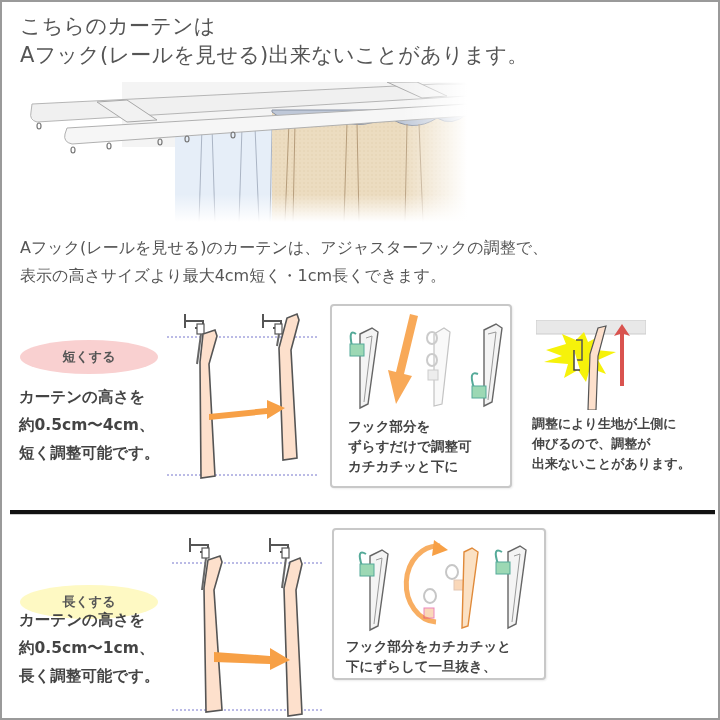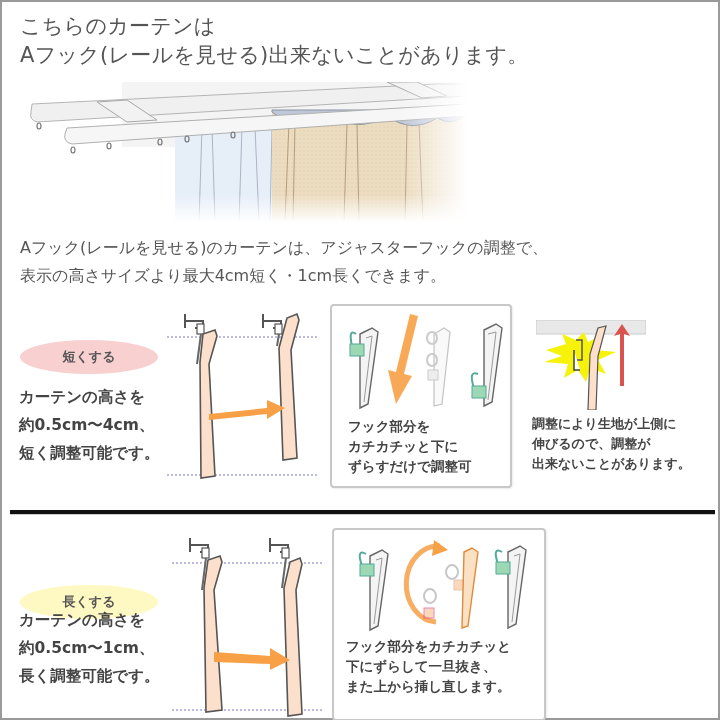--- a/index.html
+++ b/index.html
@@ -17,21 +17,21 @@
   .pill { width: 138px; height: 34px; border-radius: 50%; display: flex; align-items: center; justify-content: center; font-weight: bold; font-size: 13px; color: #555; }
   .pill-short { left: 18px; top: 338px; background: #f9d0d0; }
   .pill-long { left: 18px; top: 575px; background: #fef9c3; margin-top: 8px; }
 
   .desc { font-size: 15.5px; line-height: 28px; color: #444; font-weight: bold; white-space: nowrap; }
   .desc-short { left: 17px; top: 381px; }
   .desc-long { left: 17px; top: 604px; }
 
   .card { border: 2px solid #c8c8c8; border-radius: 4px; background: #fff; box-shadow: 1px 1px 2px rgba(0,0,0,0.08); }
   .card-short { left: 328px; top: 302px; width: 182px; height: 184px; }
-  .card-long { left: 330px; top: 526px; width: 214px; height: 193px; }
+  .card-long { left: 330px; top: 526px; width: 214px; height: 152px; }
   .card-text { font-size: 13.5px; line-height: 20px; color: #444; font-weight: bold; white-space: nowrap; }
   .card-short .card-text { position: absolute; left: 16px; top: 110px; }
   .card-long .card-text { position: absolute; left: 12px; top: 106px; }
 
   .warn-text { left: 530px; top: 412px; font-size: 13px; line-height: 20px; color: #444; font-weight: bold; white-space: nowrap; }
 
   .divider { left: 8px; top: 508px; width: 705px; height: 4px; background: #111; box-shadow: 0 1px 0 #ccc; }
 
   svg { display: block; }
 </style>
@@ -152,22 +152,22 @@
 
       <g>
         <path d="M146 16 L158 10 L164 14 L154 88 L146 92 Z" fill="#f4f4f4" stroke="#666" stroke-width="1.4"></path>
         <path d="M150 20 L158 18 L150 86" stroke="#999" fill="none"></path>
         <path d="M140 60 Q130 56 136 74 L142 74" stroke="#5a9" stroke-width="2" fill="none"></path>
         <rect x="134" y="72" width="14" height="12" fill="#9cd8b4" stroke="#5a9"></rect>
       </g>
     </svg>
     <div class="card-text">
       <div>フック部分を</div>
+      <div>ずらすだけで調整可</div>
       <div>カチカチッと下に</div>
-      <div>ずらすだけで調整可</div>
     </div>
   </div>
 
   <div class="abs" style="left:534px; top:318px;">
     <svg width="110" height="90" viewBox="0 0 110 90">
       <rect x="0" y="0" width="110" height="14" fill="#e8e8e8" stroke="#ccc"></rect>
       <g>
         <path d="M10 30 L30 24 L26 14 L40 20 L48 12 L52 22 L64 16 L60 30 L80 32 L62 40 L70 54 L54 48 L50 62 L42 50 L28 58 L32 44 L8 42 L26 36 Z" fill="#f6f20a"></path>
       </g>
       <path d="M40 20 L46 20 L46 40 L40 40" stroke="#555" stroke-width="1.5" fill="none"></path>
@@ -239,17 +239,16 @@
       <g>
         <path d="M168 16 L180 10 L186 14 L176 88 L168 92 Z" fill="#f4f4f4" stroke="#666" stroke-width="1.4"></path>
         <path d="M174 20 L180 18 L172 86" stroke="#999" fill="none"></path>
         <path d="M162 16 Q152 10 158 28 L164 28" stroke="#5a9" stroke-width="2" fill="none"></path>
         <rect x="156" y="26" width="14" height="12" fill="#9cd8b4" stroke="#5a9"></rect>
       </g>
     </svg>
     <div class="card-text">
       <div>フック部分をカチカチッと</div>
       <div>下にずらして一旦抜き、</div>
-      <div>また上から挿し直します。</div>
     </div>
   </div>
 
 </div>
 
 </body></html>

